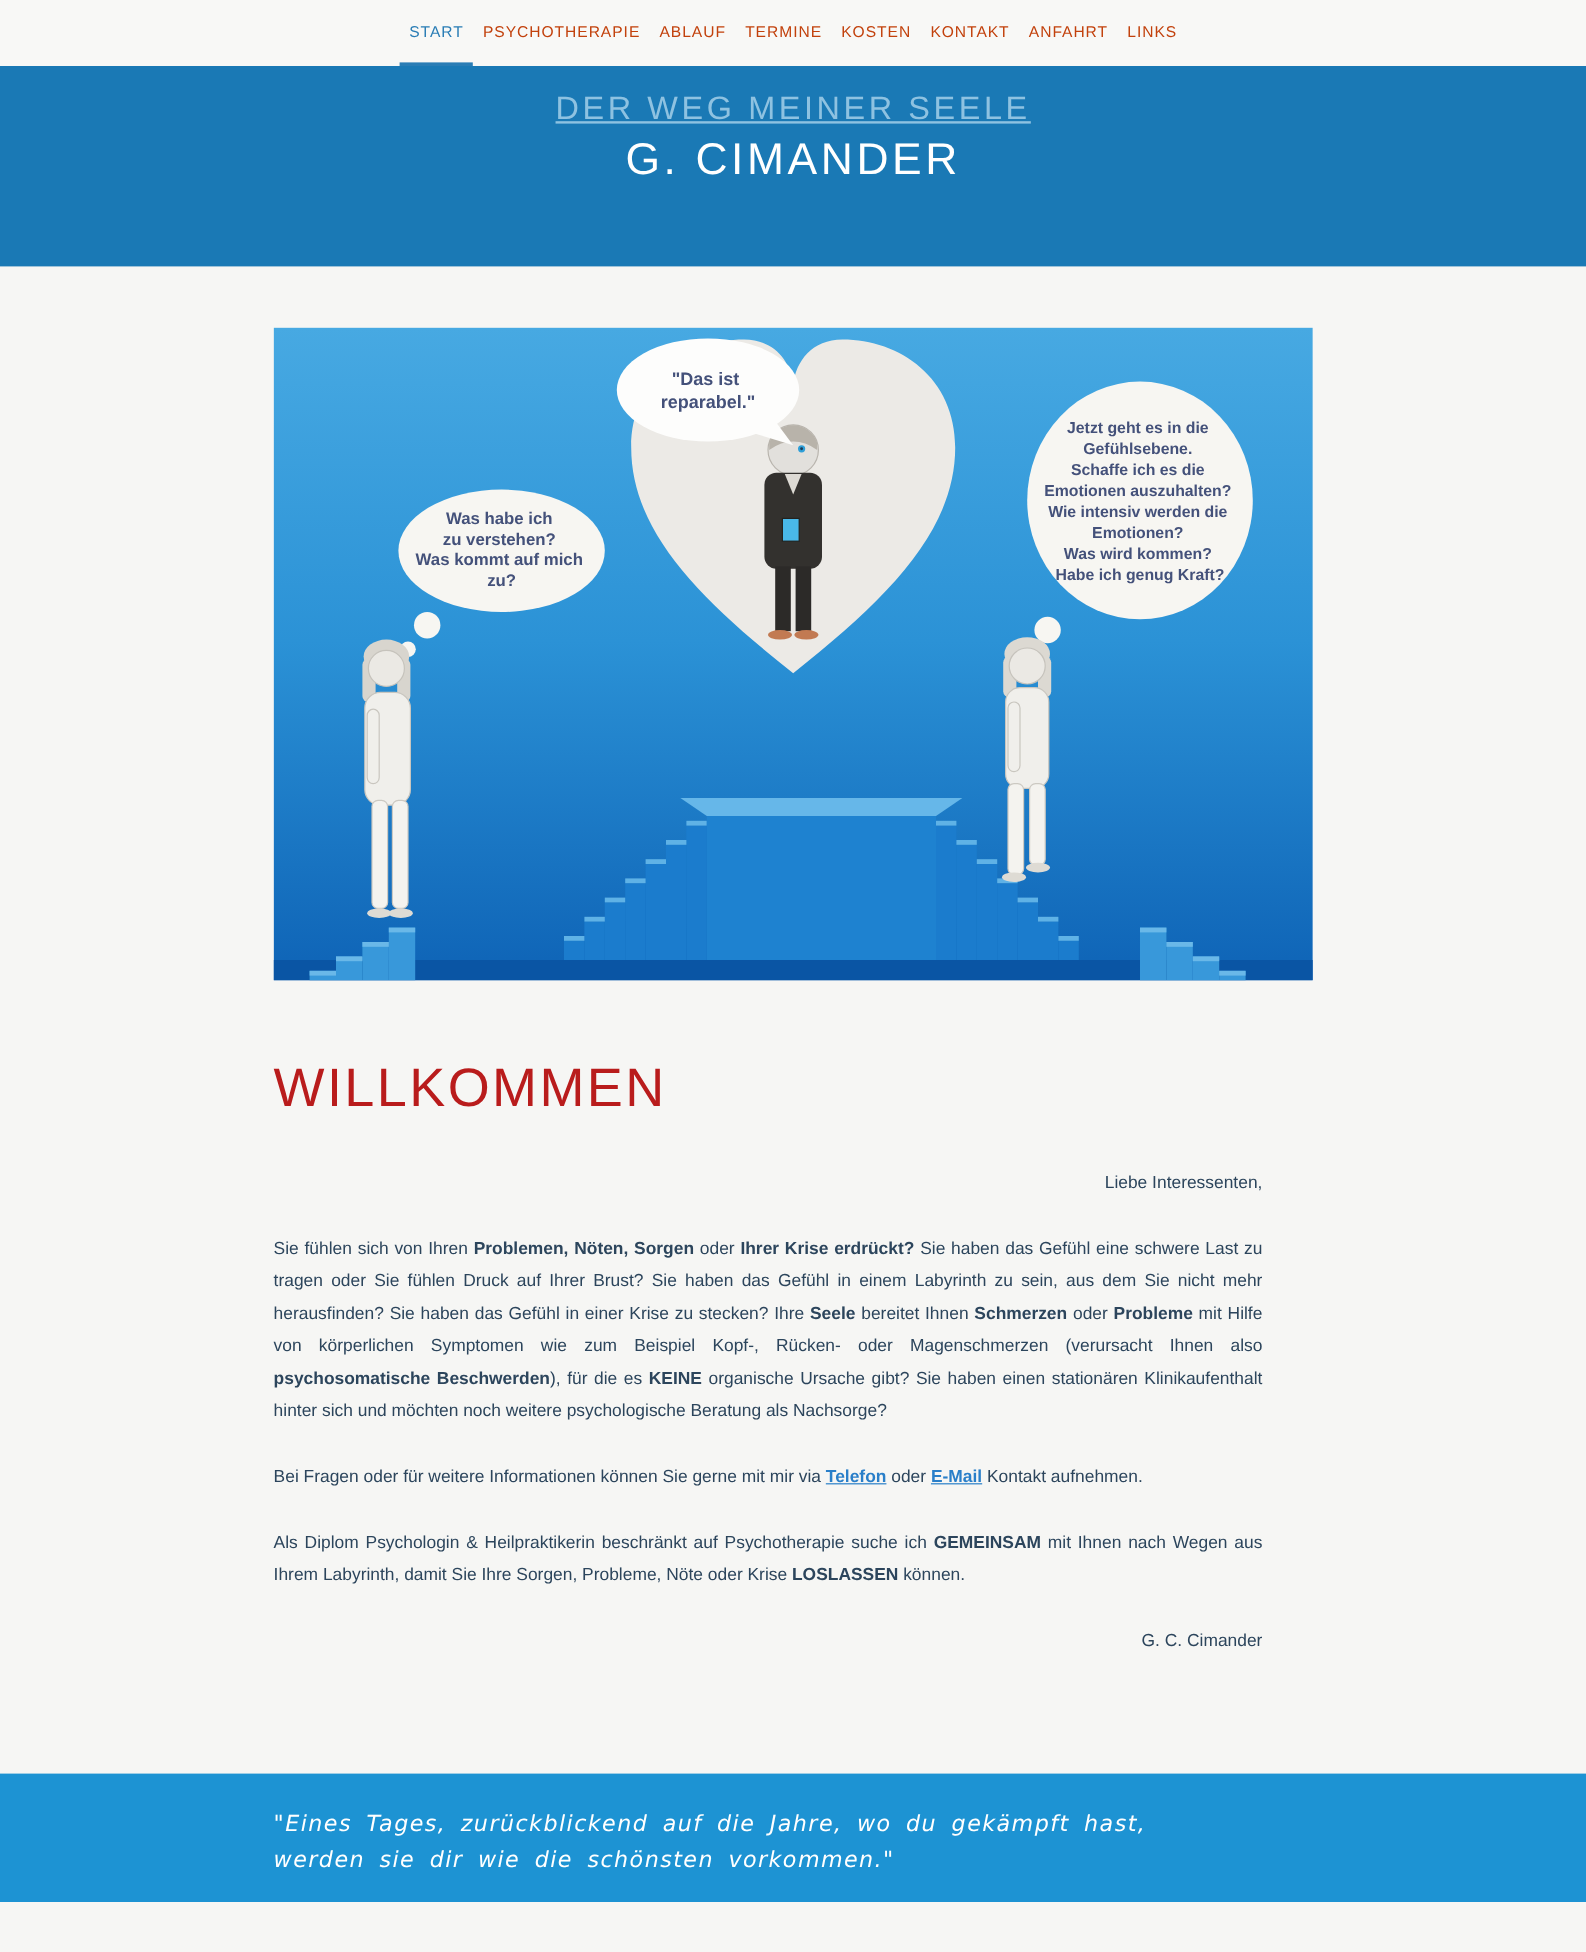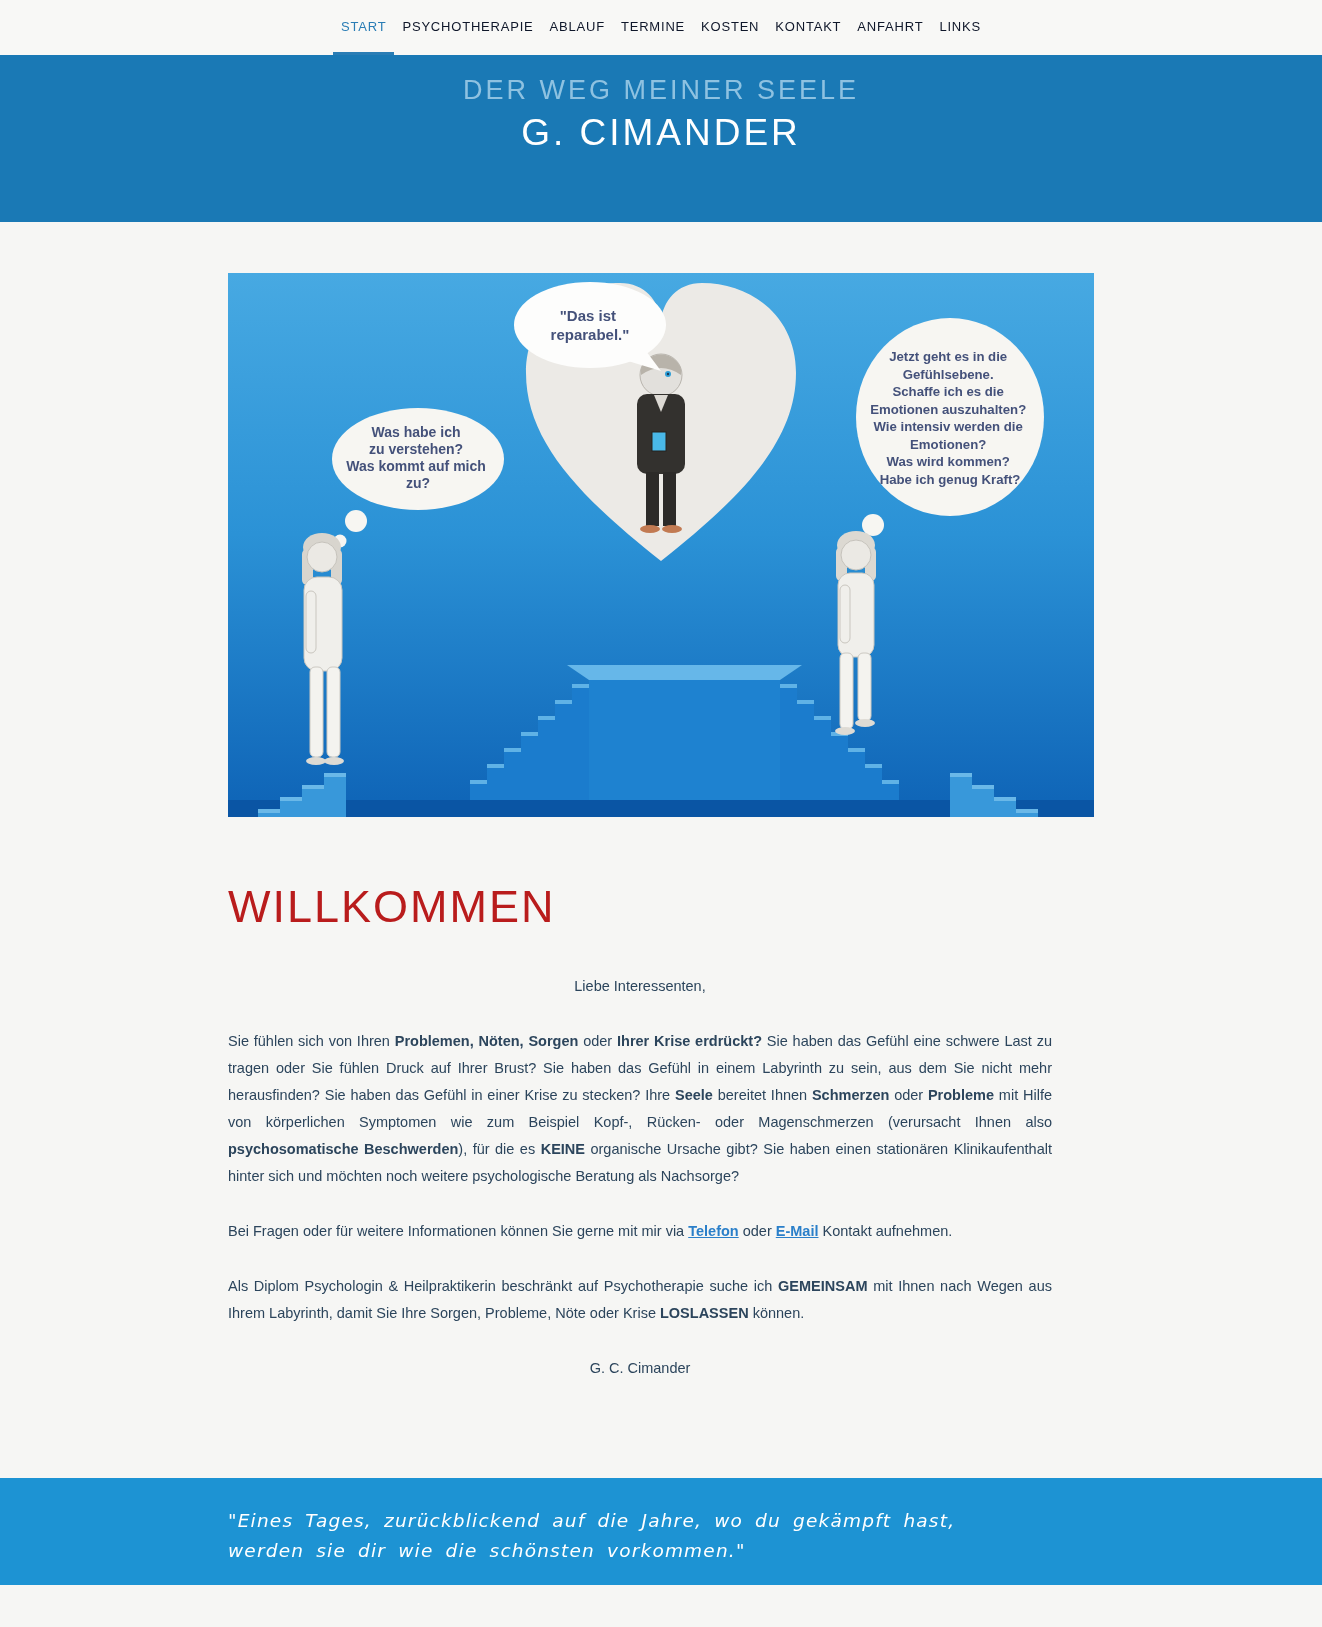--- a/index.html
+++ b/index.html
@@ -17,41 +17,42 @@
     background:#f8f8f6;
     display:flex;
     justify-content:center;
     align-items:stretch;
   }
   .nav-item {
     display:flex;
     align-items:center;
     font-size:13px;
     letter-spacing:0.8px;
-    color:#0f172a;
+    color:#c2410c;
     text-decoration:none;
     padding:0 8px;
     border-bottom:3px solid transparent;
     cursor:pointer;
   }
   .nav-item.active { color:#2a7db5; border-bottom-color:#2a7db5; }
 
   
   .site-header {
     background:#1a79b5;
     height:167px;
     text-align:center;
     overflow:hidden;
   }
   .site-tagline {
     margin:20px 0 4px;
     font-size:27px;
     font-weight:normal;
     letter-spacing:3px;
     color:#8ec2e1;
+    text-decoration:underline;
   }
   .site-title, .site-name {
     margin:2px 0;
     font-size:37px;
     font-weight:normal;
     letter-spacing:3px;
     color:#ffffff;
     line-height:1.25;
   }
 
@@ -73,21 +74,21 @@
   }
 
   .paragraphs { width:824px; }
   .paragraphs p {
     font-size:14.5px;
     line-height:1.86;
     text-align:justify;
     color:#2c455c;
     margin:0 0 28px;
   }
-  .paragraphs p.no-justify { text-align:center; }
+  .paragraphs p.no-justify { text-align:right; }
   .txt-link { color:#2a7fc9; font-weight:bold; text-decoration:underline; cursor:pointer; }
   .signature { margin-top:36px; }
 
   
   .quote-section {
     background:#1d93d3;
     margin-top:96px;
     padding:28px 0 18px;
     color:#ffffff;
   }

